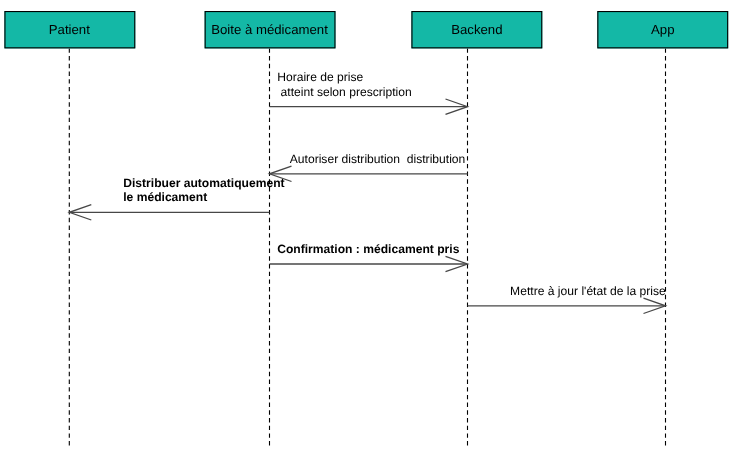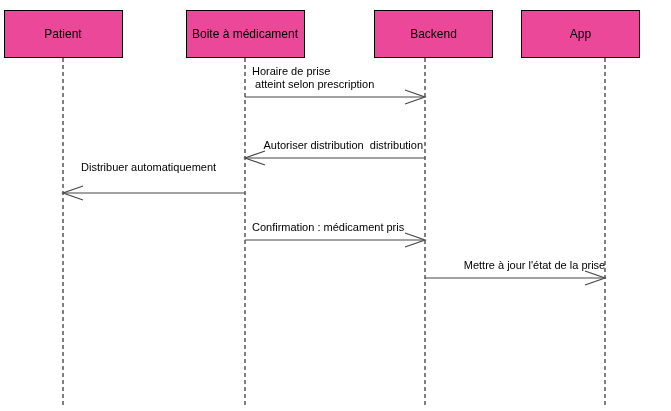--- a/index.html
+++ b/index.html
@@ -18,23 +18,23 @@
   #wires {
     position: absolute;
     left: 0;
     top: 0;
     pointer-events: none;
   }
   .actor-box {
     position: absolute;
     top: 10px;
     width: 119px;
-    height: 48px;
+    height: 34px;
     border: 1px solid #000000;
-    background: #ec4899;
+    background: #14b8a6;
     display: flex;
     align-items: center;
     justify-content: center;
     box-sizing: border-box;
   }
   .actor-label {
     font-size: 12px;
     color: #000000;
     white-space: pre;
   }
@@ -72,35 +72,36 @@
   <div id="actors-layer">
       <div class="actor-box" style="left: 3.5px;">
         <span class="actor-label">Patient</span>
       </div>
       <div class="actor-box" style="left: 185.5px; justify-content: center;">
         <span class="actor-label">Boite à médicament</span>
       </div>
       <div class="actor-box" style="left: 374px;">
         <span class="actor-label">Backend</span>
       </div>
-      <div class="actor-box" style="left: 521px;">
+      <div class="actor-box" style="left: 543px;">
         <span class="actor-label">App</span>
       </div>
     </div>
   <div id="labels-layer">
       <div class="msg-label" style="left: 234px; width: 180px; top: 65px; text-align: left; padding-left: 18px;">
         <div class="line">Horaire de prise</div>
         <div class="line"> atteint selon prescription</div>
       </div>
       <div class="msg-label" style="left: 245px; width: 180px; top: 139px; text-align: right; padding-right: 2px;">
         <div class="line">Autoriser distribution  distribution</div>
       </div>
-      <div class="msg-label" style="left: 49px; width: 182px; top: 161px; text-align: left; padding-left: 32px;">
+      <div class="msg-label" style="left: 80px; width: 182px; top: 161px; text-align: left; padding-left: 32px; font-weight: bold;">
         <div class="line">Distribuer automatiquement</div>
+        <div class="line">le médicament</div>
       </div>
-      <div class="msg-label" style="left: 245px; width: 180px; top: 221px; text-align: left; padding-left: 7px;">
+      <div class="msg-label" style="left: 245px; width: 180px; top: 221px; text-align: left; padding-left: 7px; font-weight: bold;">
         <div class="line">Confirmation : médicament pris</div>
       </div>
       <div class="msg-label" style="left: 438px; width: 180px; top: 259px; text-align: center; padding-left: 13px;">
         <div class="line">Mettre à jour l'état de la prise</div>
       </div>
     </div>
 </div>
 
 </body></html>

